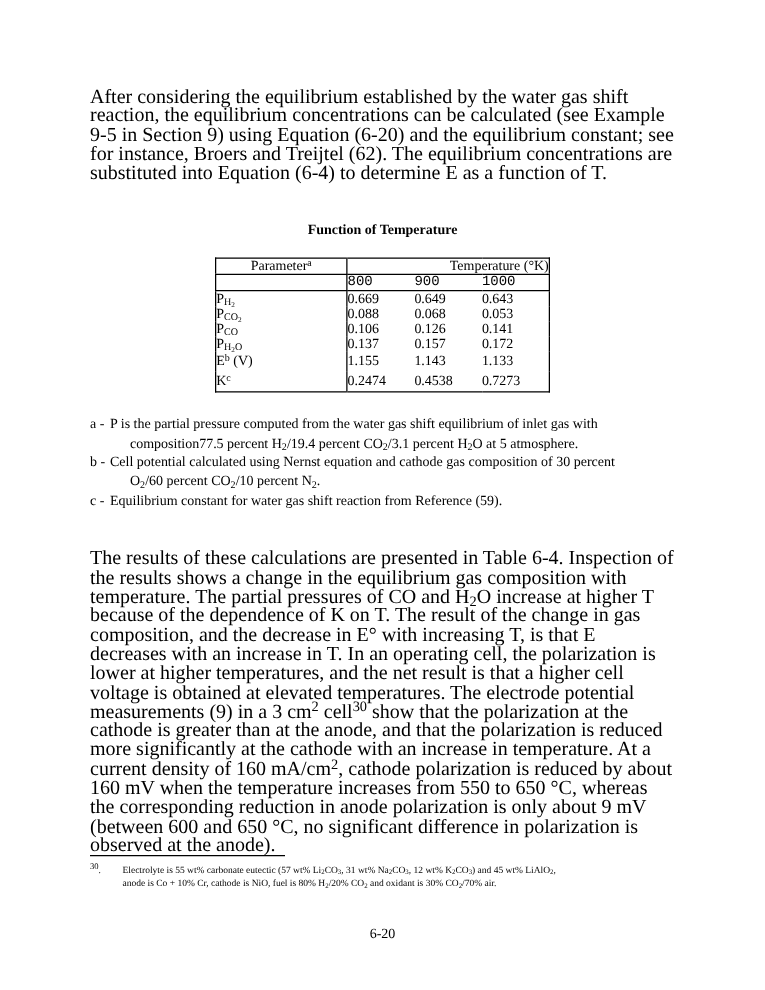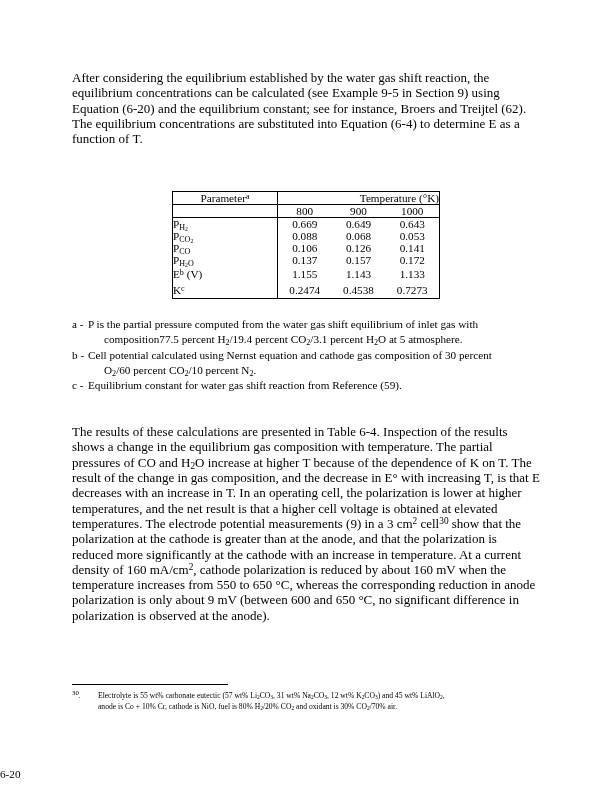--- a/index.html
+++ b/index.html
@@ -21,21 +21,21 @@
     overflow: hidden;
     box-sizing: border-box;
   }
   .content {
     position: absolute;
     left: 72px;
     top: 70px;
     width: 468px;
   }
   p.body-par {
-    font-size: 13px;
+    font-size: 16px;
     line-height: 15.3px;
     text-align: left;
     margin: 0 0 0 0;
     hyphens: none;
   }
   .par-gap {
     height: 15.3px;
   }
   sub {
     font-size: 0.72em;
@@ -89,32 +89,33 @@
     font-weight: bold;
     text-align: right;
     border-bottom: 1.2px solid #000;
     padding: 3px 0 4px 0;
   }
   td.sub-blank {
     border-right: 1.2px solid #000;
     border-bottom: 1.2px solid #000;
   }
   td.sub-col {
-    text-align: center;
+    text-align: left;
     border-bottom: 1.2px solid #000;
     padding: 2px 12px 4px 0;
+    font-family: Liberation Mono, monospace;
   }
   td.row-label {
     border-right: 1.2px solid #000;
     padding: 4px 0 4px 8px;
     text-align: left;
     white-space: nowrap;
   }
   td.row-val {
-    text-align: center;
+    text-align: left;
     padding: 4px 12px 4px 0;
   }
   tr.tight td.row-label,
   tr.tight td.row-val {
     padding-top: 2px;
     padding-bottom: 2px;
   }
   
   .tbl-notes {
     margin-top: 18px;
@@ -168,38 +169,38 @@
   }
   .footnote .fn-body .cont {
     display: block;
   }
   
   .page-number {
     position: absolute;
     left: 0;
     top: 741px;
     width: 612px;
-    text-align: left;
-    font-size: 11.2px;
-    margin-top: 27px;
+    text-align: center;
+    font-size: 11.2px;
   }
 </style>
 </head>
 <body>
 
 <div class="page">
 
   <div class="content">
 
     <p class="body-par">After considering the equilibrium established by the water gas shift reaction, the equilibrium concentrations can be calculated (see Example 9-5 in Section 9) using Equation (6-20) and the equilibrium constant; see for instance, Broers and Treijtel (62).  The equilibrium concentrations are substituted into Equation (6-4) to determine E as a function of T.</p>
 
     <div class="par-gap"></div>
     <div class="par-gap"></div>
 
     <div>
+      <p class="table-caption">Function of Temperature</p>
     </div>
 
     <div class="table-wrap">
       <table class="data-table tbl-outer">
         <thead>
           <tr>
             <th class="param-head"><span>Parameter</span><sup>a</sup></th>
             <th class="temp-head" colspan="3">Temperature (°K)</th>
           </tr>
           <tr>

